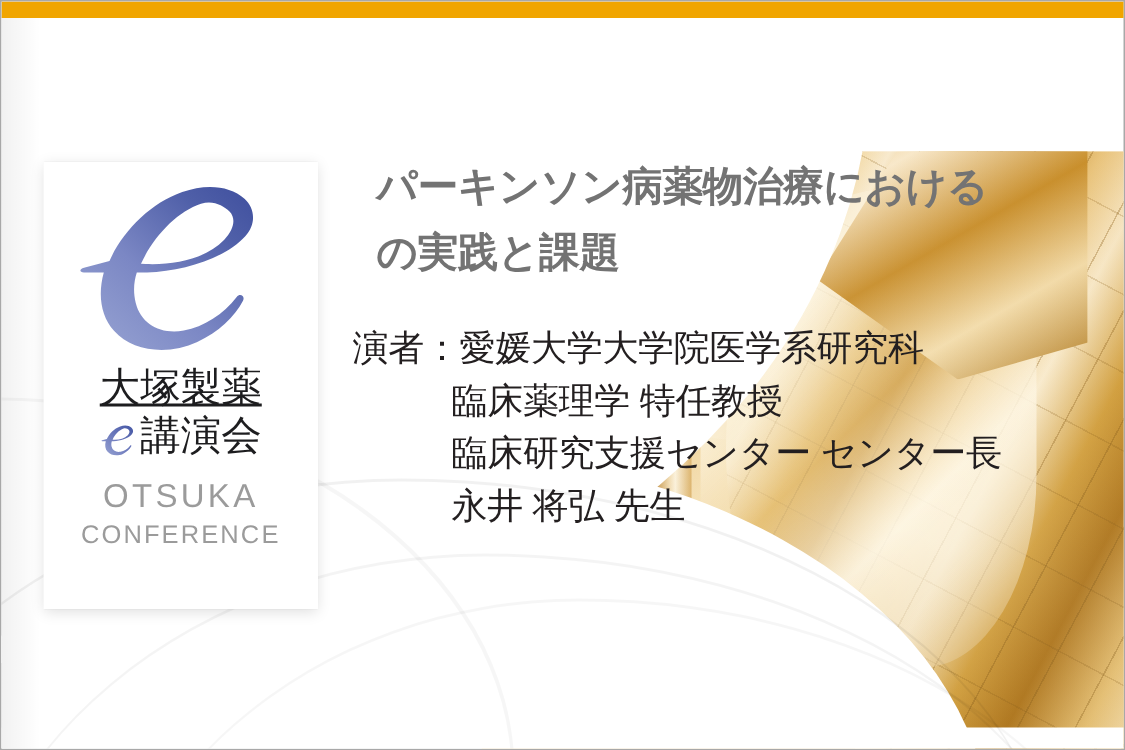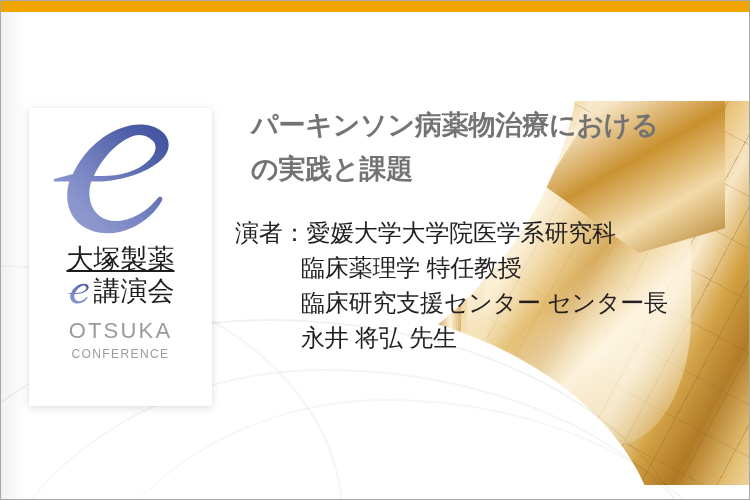--- a/index.html
+++ b/index.html
@@ -300,21 +300,21 @@
     font-family: "Liberation Sans", sans-serif;
     font-size: 22px;
     letter-spacing: 2.2px;
     color: #9b9b9b;
     font-weight: 400;
     white-space: nowrap;
   }
   .logo-conference {
     margin-top: 3px;
     font-family: "Liberation Sans", sans-serif;
-    font-size: 12px;
+    font-size: 17px;
     letter-spacing: 1.4px;
     color: #9b9b9b;
     font-weight: 400;
     white-space: nowrap;
   }
 
   
   .content {
     position: absolute;
     left: 234px;

